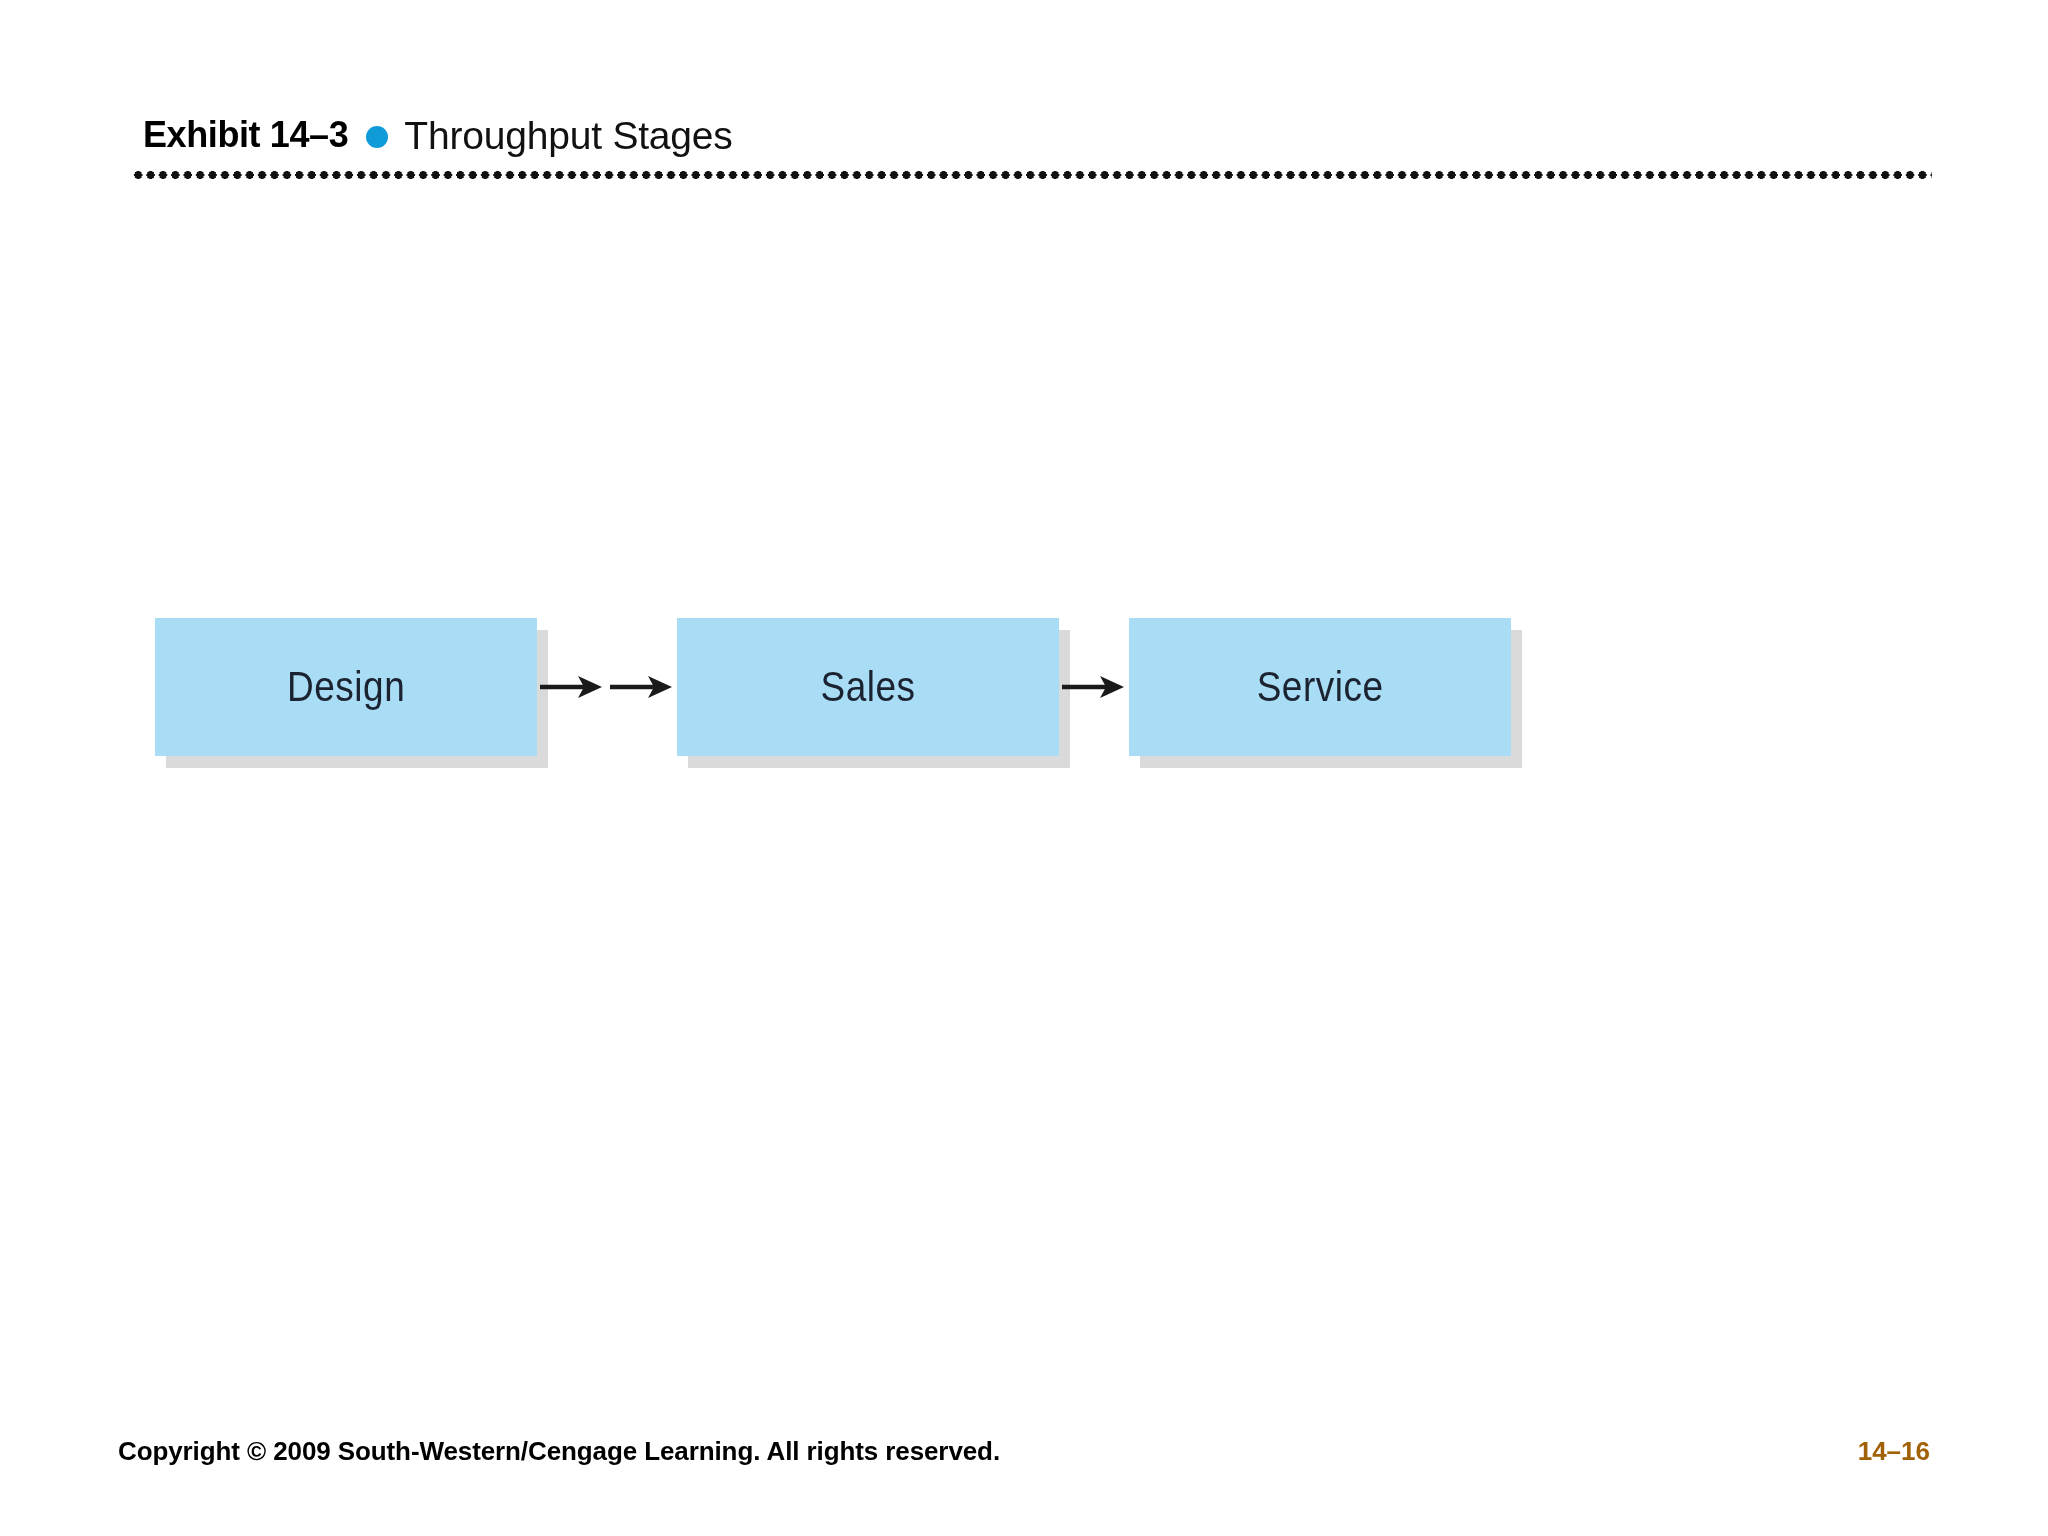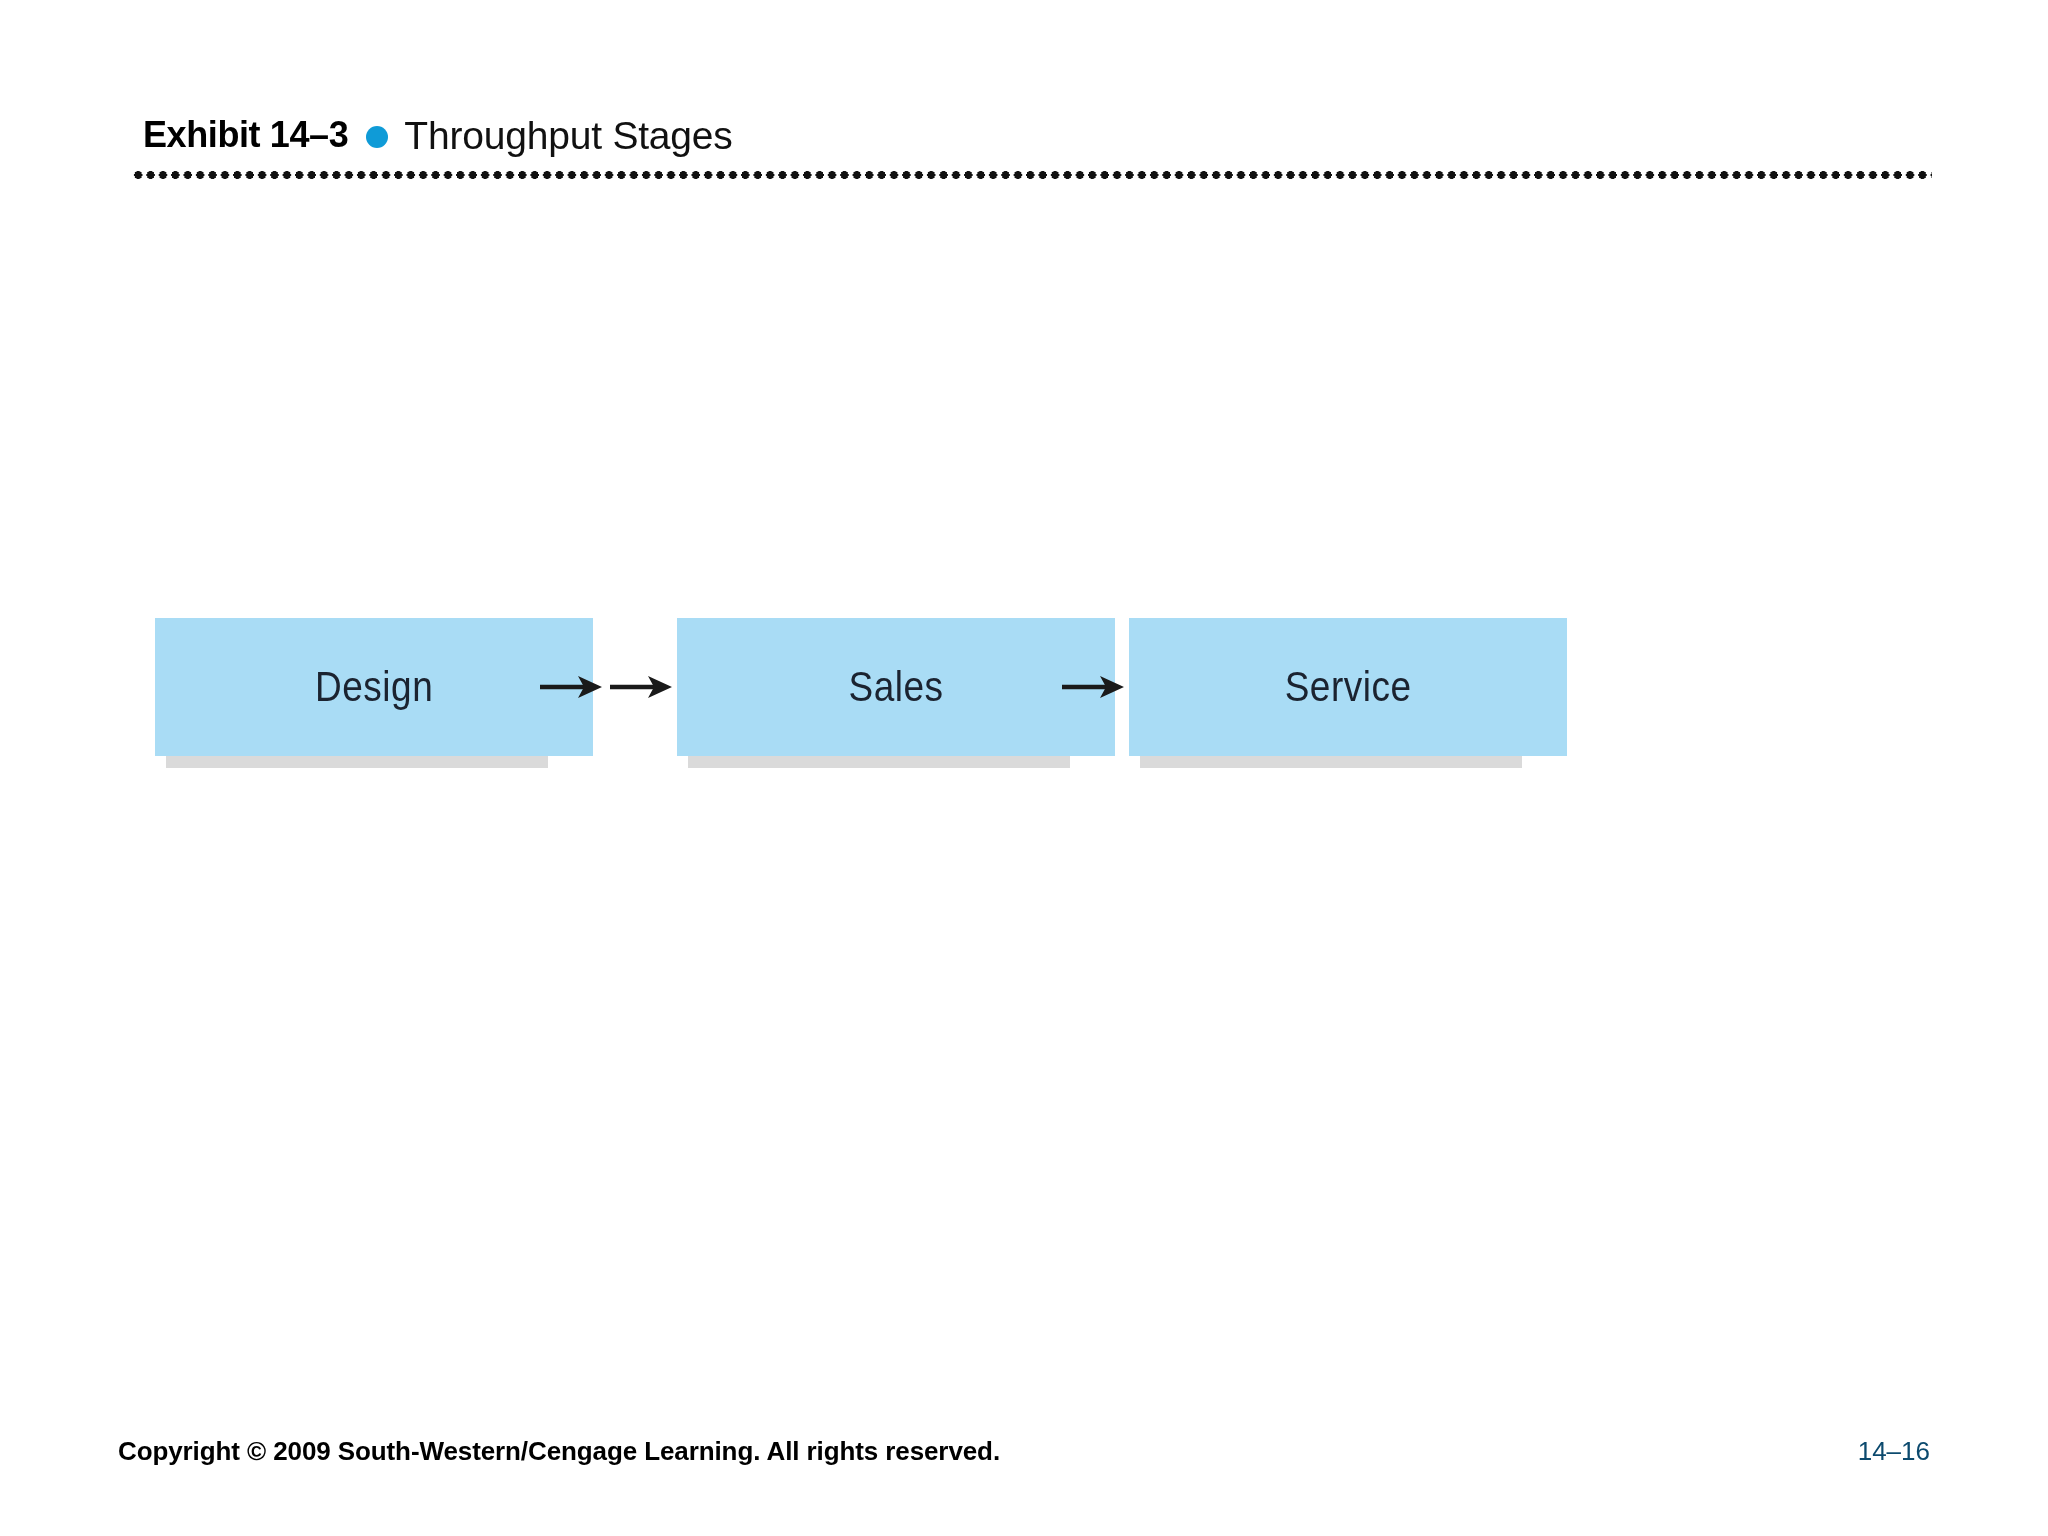--- a/index.html
+++ b/index.html
@@ -94,21 +94,21 @@
     left: 11px;
     top: 12px;
     width: 382px;
     height: 138px;
     background: #dadada;
   }
   .stage-box {
     position: absolute;
     left: 0;
     top: 0;
-    width: 438px;
+    width: 382px;
     height: 138px;
     background: #a9dcf5;
     display: flex;
     align-items: center;
     justify-content: center;
   }
   .stage-label {
     font-family: "Liberation Sans Narrow", "Liberation Sans", sans-serif;
     font-size: 42px;
     font-weight: normal;
@@ -152,22 +152,22 @@
     color: #000000;
     letter-spacing: -0.1px;
     white-space: nowrap;
   }
   .footer-page {
     position: absolute;
     right: 118px;
     top: 0;
     font-family: "Liberation Sans", sans-serif;
     font-size: 26px;
-    font-weight: normal;
-    color: #0c4a6e;
+    font-weight: bold;
+    color: #a16207;
     white-space: nowrap;
   }
 </style>
 </head>
 <body>
 
 <div class="slide">
 
   <div class="title-block">
     <span class="title-exhibit">Exhibit 14–3</span>

